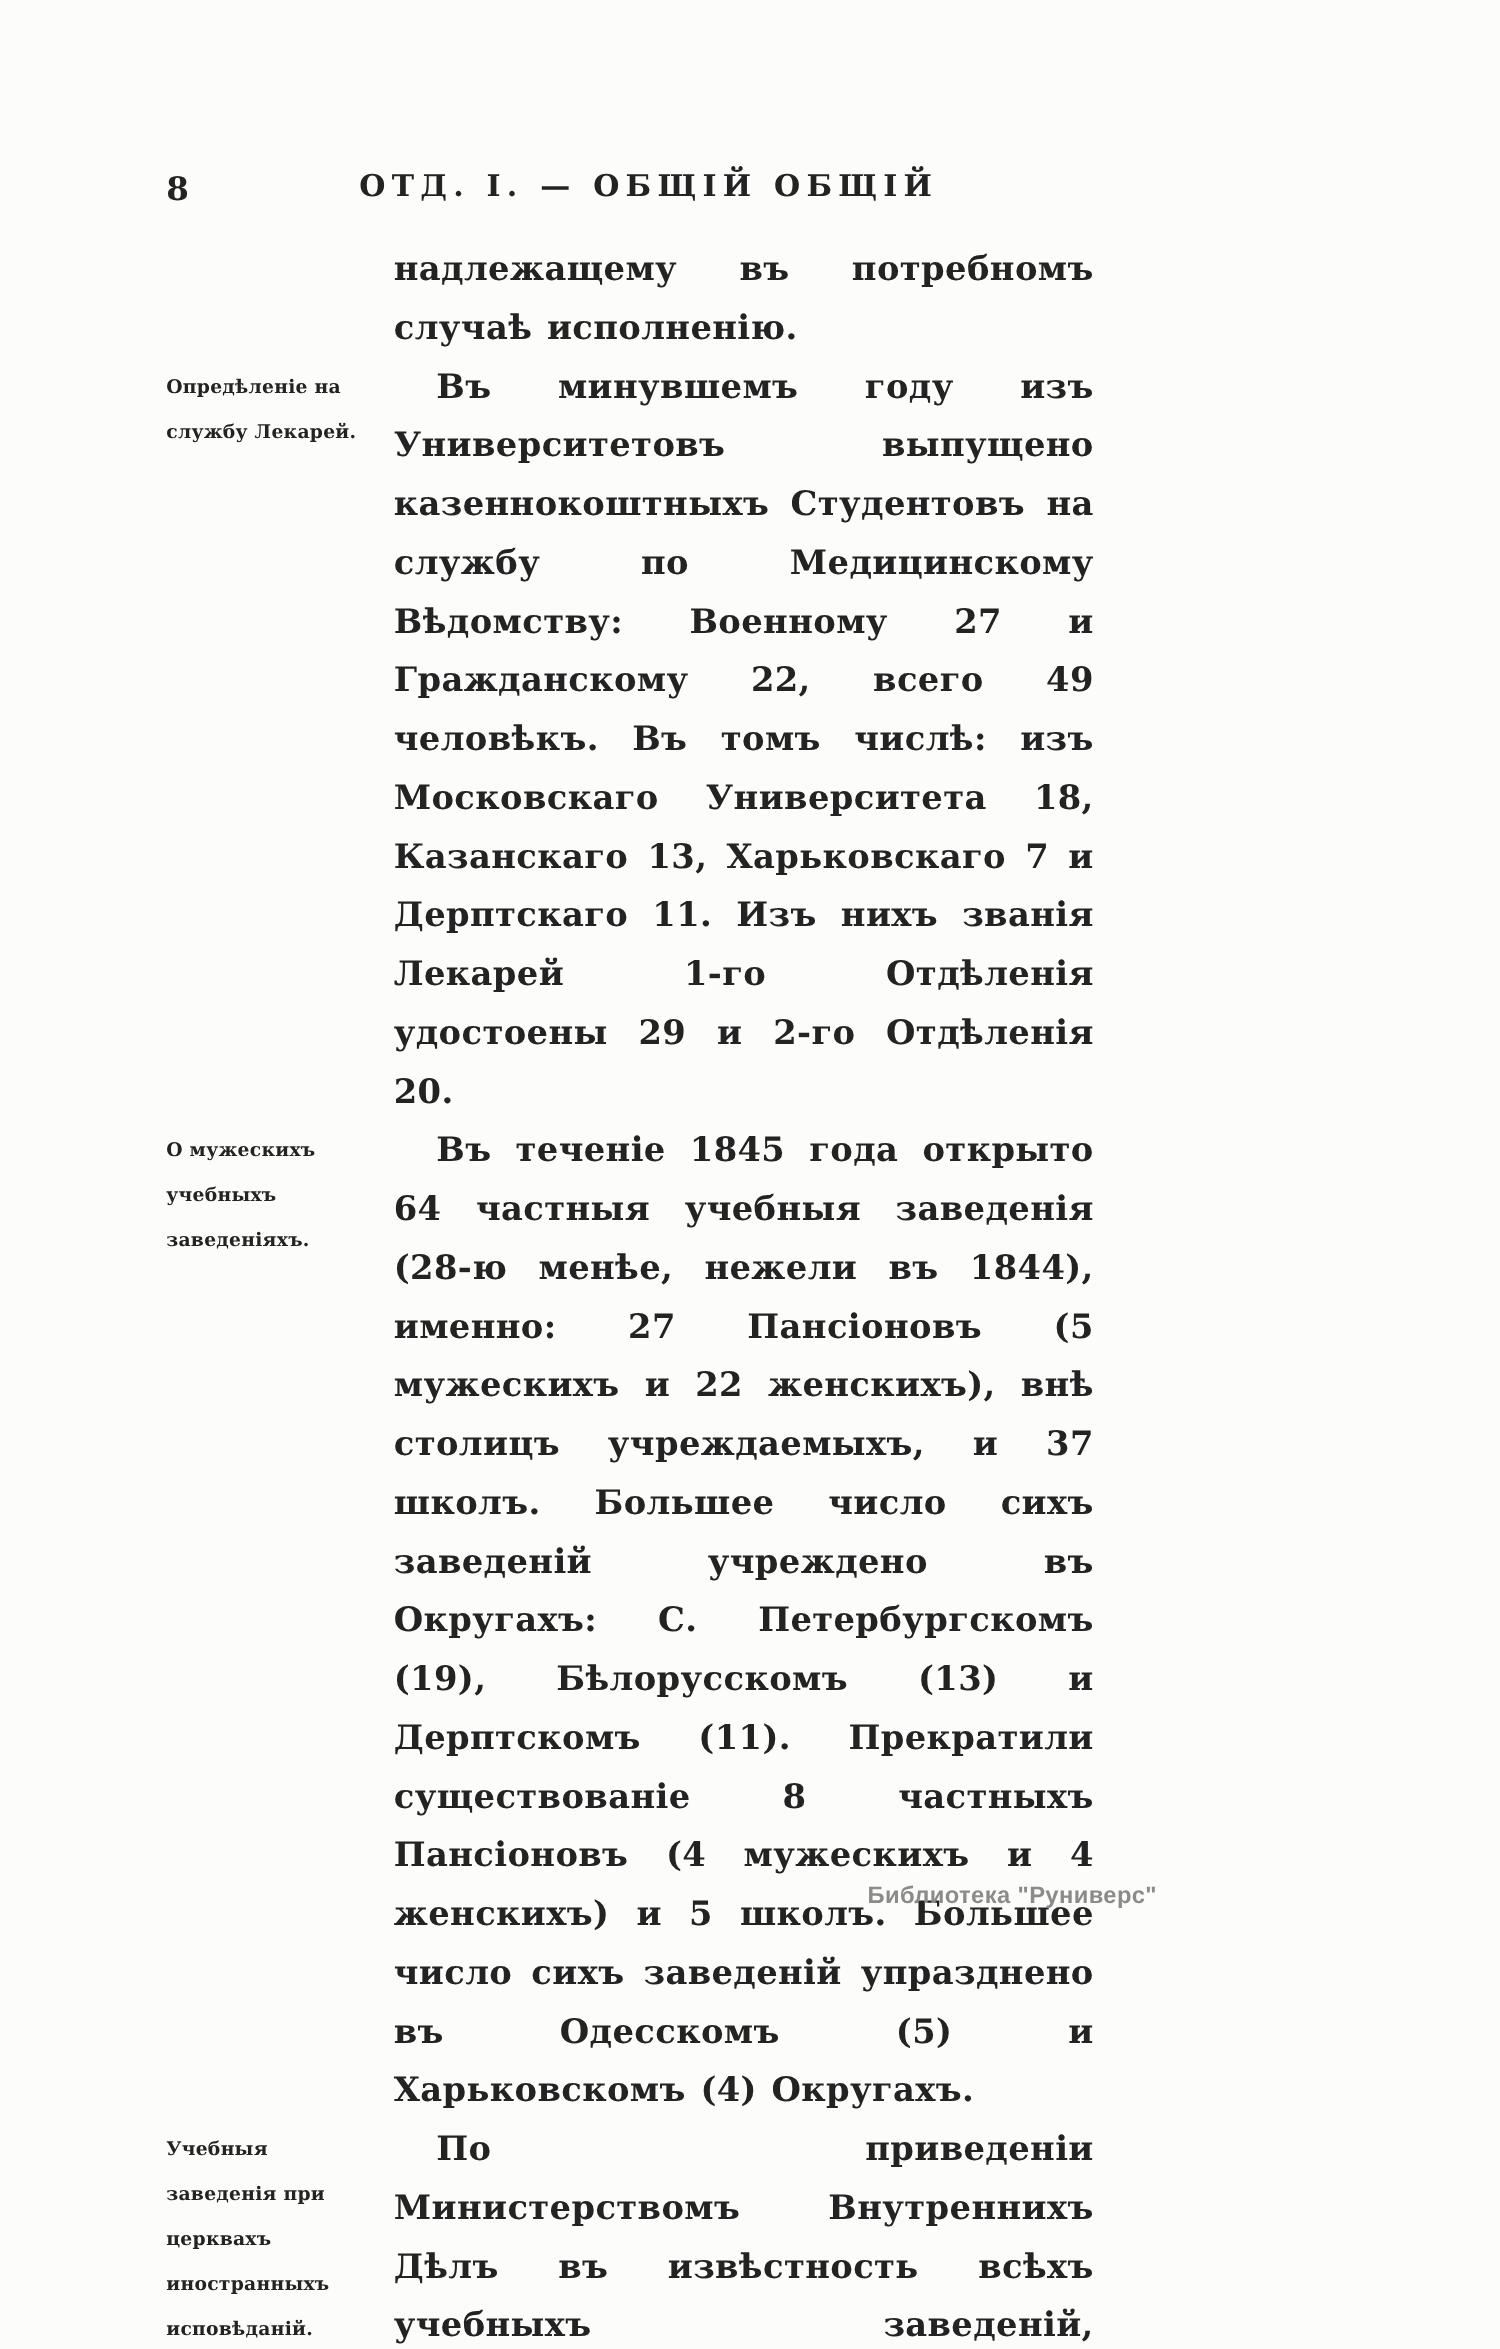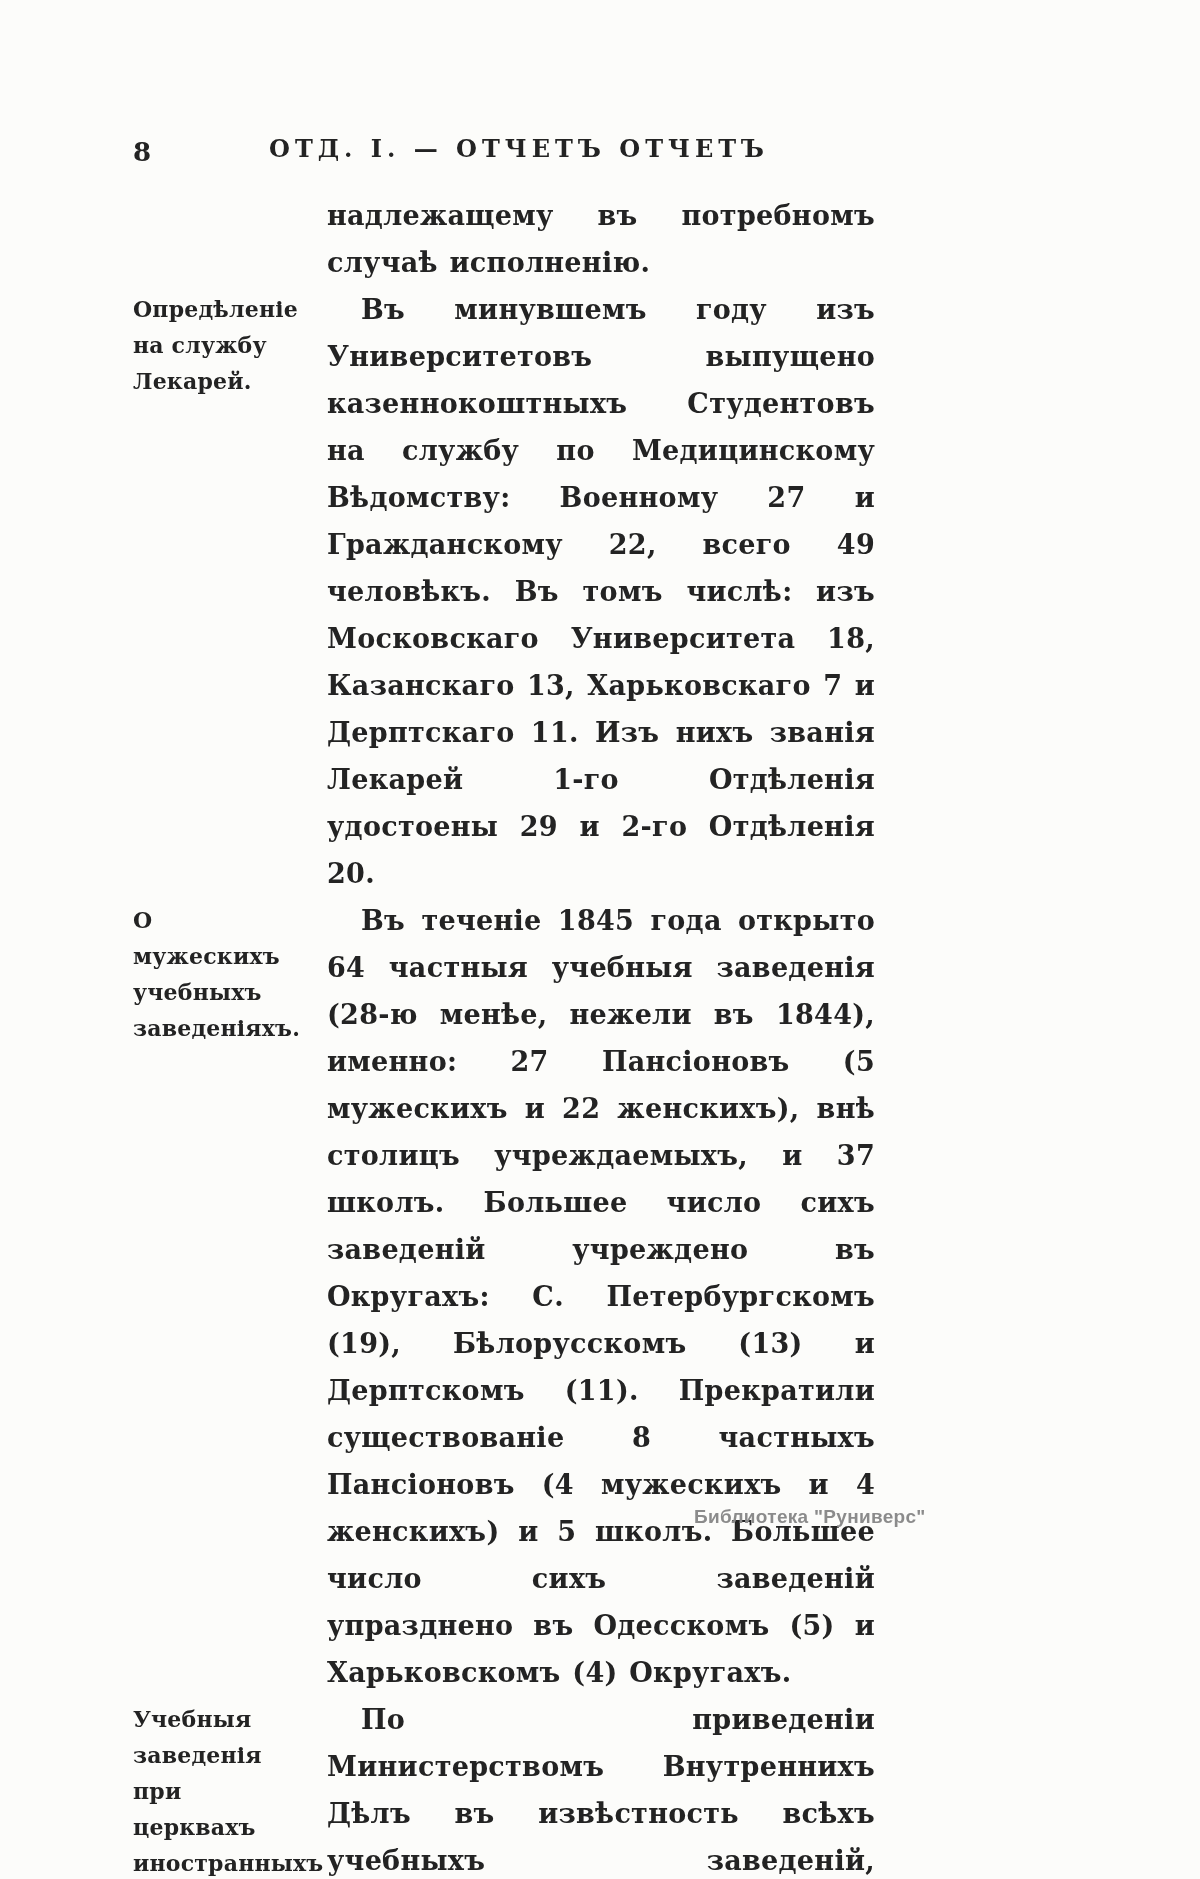--- a/index.html
+++ b/index.html
@@ -52,34 +52,33 @@
     display: flex;
     flex-direction: column;
   }
   .row {
     display: grid;
     grid-template-columns: 172px 560px;
     column-gap: 10px;
     align-items: start;
   }
   .note {
-    font-size: 22px;
+    font-size: 15px;
     line-height: 36px;
     text-align: left;
     padding-top: 5px;
     letter-spacing: 0.2px;
   }
   .para {
     font-size: 27px;
     line-height: 47px;
     text-align: justify;
     word-spacing: 2px;
     letter-spacing: 0.3px;
     text-indent: 34px;
-    margin-left: 12px;
   }
   .para.no-indent { text-indent: 0; }
   .para.continues { text-align-last: justify; }
 
   
   .watermark {
     position: absolute;
     top: 1506px;
     left: 694px;
     font-family: "Liberation Sans", sans-serif;
@@ -89,21 +88,21 @@
     letter-spacing: 0.3px;
   }
 </style>
 </head>
 <body>
 
 <div class="page">
 
   <header class="page-header">
     <span class="page-number">8</span>
-    <span class="running-title">ОТД. I. — ОТЧЕТЪ ОТЧЕТЪ</span>
+    <span class="running-title">ОТД. I. — ОБЩІЙ ОБЩІЙ</span>
   </header>
 
   <main class="text-block">
 
     <div class="row">
       <div class="note"></div>
       <p class="para no-indent">надлежащему въ потребномъ случаѣ исполненію.</p>
     </div>
 
     <div class="row">

